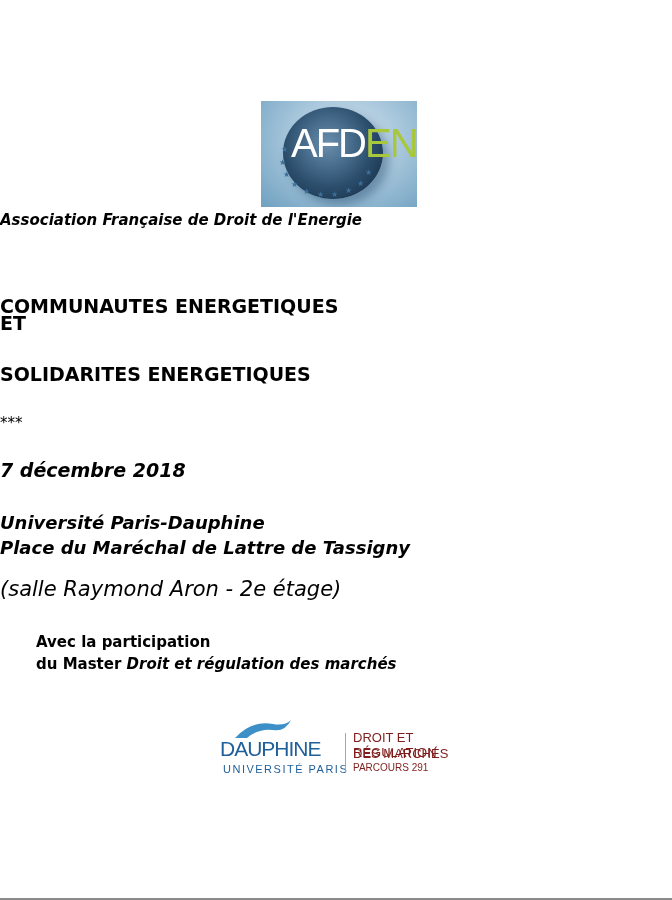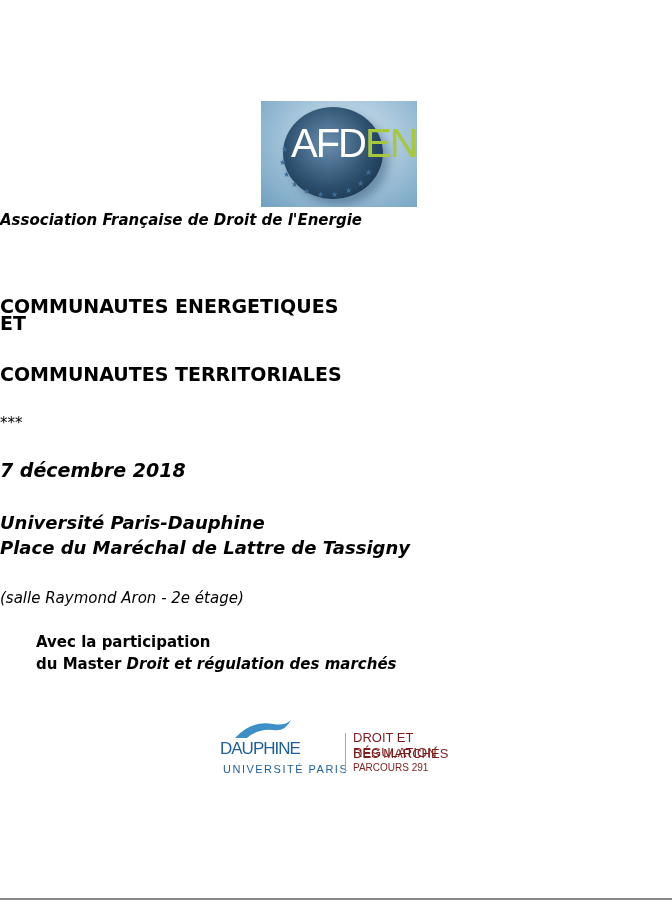--- a/index.html
+++ b/index.html
@@ -14,21 +14,21 @@
   .afden-text { position:absolute; left:30px; top:20px; font-family:"Liberation Sans", sans-serif;
      font-size:40px; letter-spacing:-2px; line-height:44px; }
   .afden-text .w { color:#fff; }
   .afden-text .g { color:#a8c83a; }
   .star { position:absolute; color:#3f6f98; font-size:8px; line-height:8px; }
   .subtitle { top:211px; font-size:15px; font-style:italic; font-weight:bold; }
   .title { font-size:19px; font-weight:bold; }
   .stars { top:414px; font-size:15px; font-style:italic; }
   .date { top:459px; font-size:19px; font-style:italic; font-weight:bold; }
   .venue { font-size:18px; font-style:italic; font-weight:bold; }
-  .room { top:589px; font-size:15px; font-style:italic; }
+  .room { top:577px; font-size:21px; font-style:italic; }
   .part { font-size:15px; font-weight:bold;padding-left:36px; }
   .dauphine-logo { position:absolute; left:215px; top:715px; width:285px; height:65px; background:#fff; }
   .dlp { position:absolute; color:#1f5f9a; font-family:"Liberation Sans", sans-serif; }
   .dlr { position:absolute; color:#7f1d1d; font-family:"Liberation Sans", sans-serif; }
   .bottom-rule { position:absolute; left:0; top:898px; width:672px; height:2px; background:#8a8a8a; }
 </style>
 </head>
 <body>
 
 <div class="afden-logo">
@@ -43,38 +43,38 @@
   <span class="star" style="left:84px;top:86px">★</span>
   <span class="star" style="left:96px;top:79px">★</span>
   <span class="star" style="left:104px;top:68px">★</span>
   <div class="afden-text"><span class="w">AFD</span><span class="g">EN</span></div>
 </div>
 
 <div class="c subtitle">Association Française de Droit de l'Energie</div>
 
 <div class="c title" style="top:295px">COMMUNAUTES ENERGETIQUES</div>
 <div class="c title" style="top:312px">ET</div>
-<div class="c title" style="top:363px">COMMUNAUTES TERRITORIALES</div>
+<div class="c title" style="top:363px">SOLIDARITES ENERGETIQUES</div>
 
 <div class="c stars">***</div>
 <div class="c date">7 décembre 2018</div>
 
 <div class="c venue" style="top:512px">Université Paris-Dauphine</div>
 <div class="c venue" style="top:537px">Place du Maréchal de Lattre de Tassigny</div>
 
 <div class="c room">(salle Raymond Aron - 2e étage)</div>
 
 <div class="c part" style="top:633px">Avec la participation</div>
 <div class="c part" style="top:655px"><span>du Master </span><i>Droit et régulation des marchés</i></div>
 
 <div class="dauphine-logo">
   <svg style="position:absolute;left:18px;top:3px" width="60" height="22">
     <path d="M2 20 Q18 2 40 6 Q52 8 58 2 Q52 14 40 12 Q26 10 14 20 Z" fill="#3d8fc7"></path>
   </svg>
-  <div class="dlp" style="left:5px;top:20px;font-size:17px;letter-spacing:-1px;line-height:28px">DAUPHINE</div>
+  <div class="dlp" style="left:5px;top:20px;font-size:21px;letter-spacing:-1px;line-height:28px">DAUPHINE</div>
   <div class="dlp" style="left:8px;top:48px;font-size:11px;letter-spacing:1.5px">UNIVERSITÉ PARIS</div>
   <div style="position:absolute;left:130px;top:18px;width:1px;height:40px;background:#7ab3d6"></div>
   <div class="dlr" style="left:138px;top:15px;font-size:13px">DROIT ET RÉGULATION</div>
   <div class="dlr" style="left:138px;top:31px;font-size:13px">DES MARCHÉS</div>
   <div class="dlr" style="left:138px;top:47px;font-size:10px">PARCOURS 291</div>
 </div>
 
 <div class="bottom-rule"></div>
 
 </body></html>

